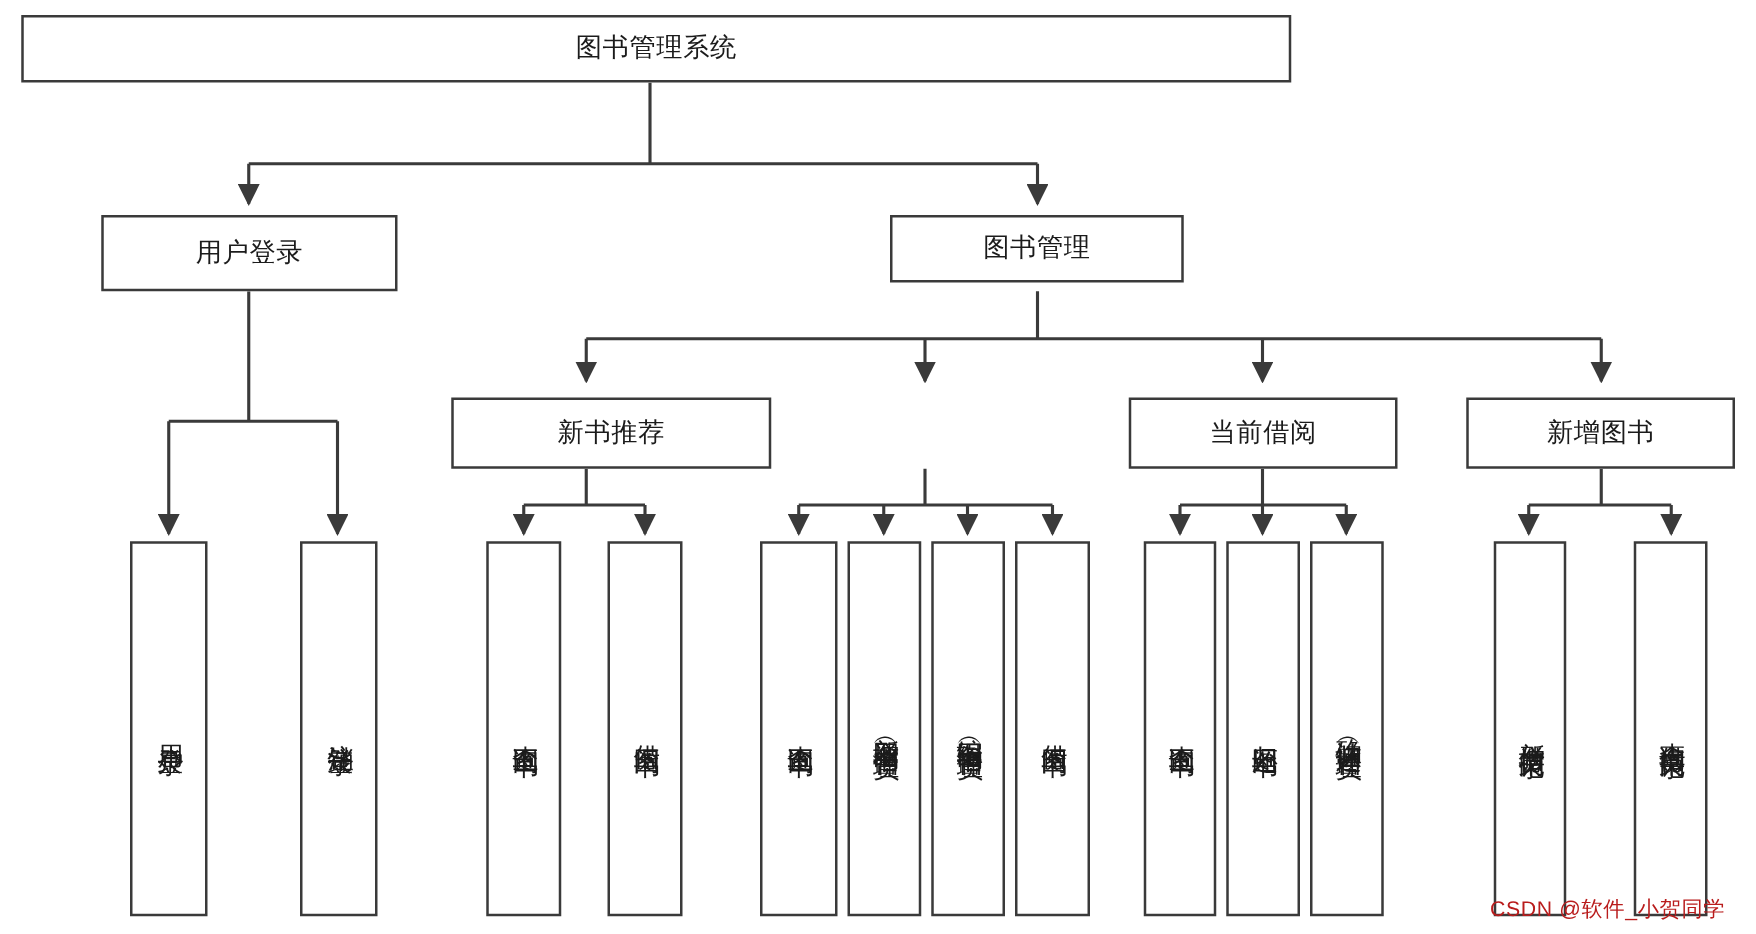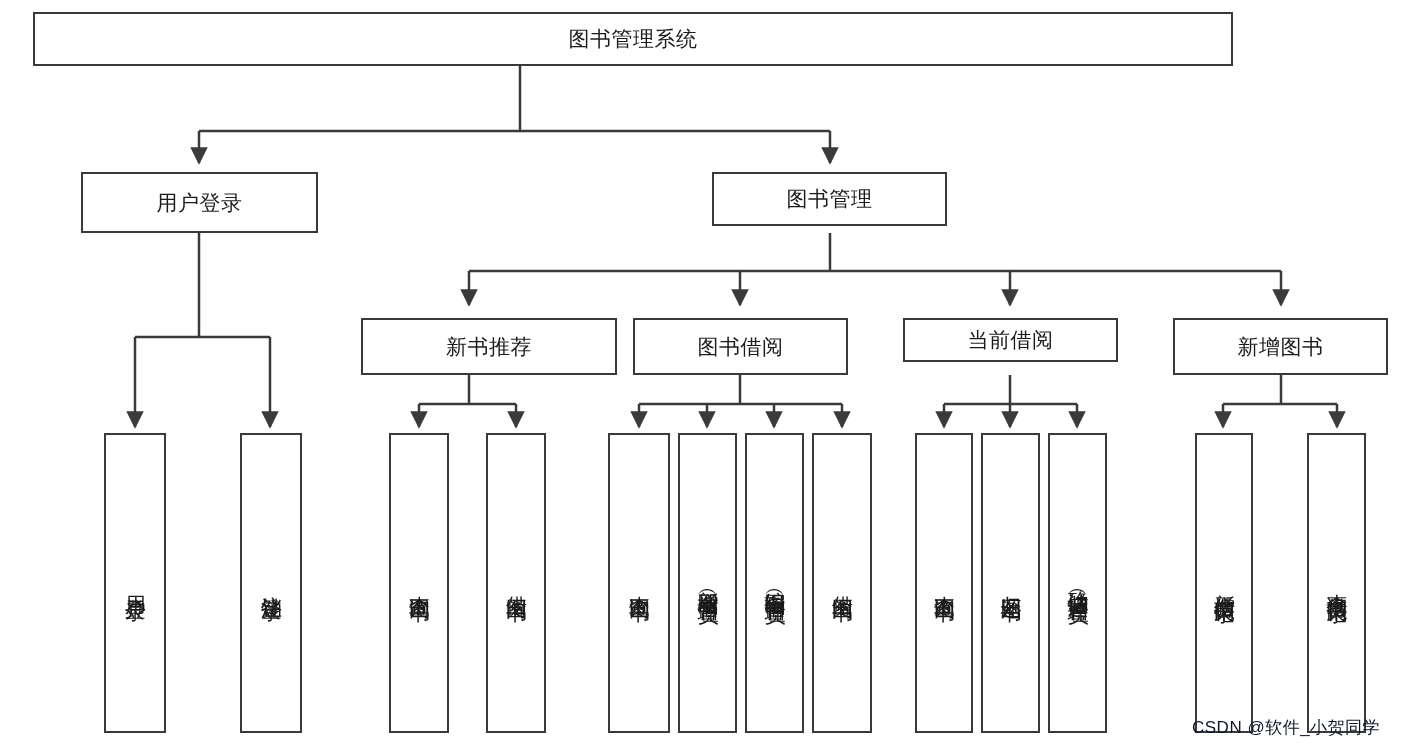--- a/index.html
+++ b/index.html
@@ -53,21 +53,21 @@
     display: block;
   }
   .node.vertical .lbl {
     writing-mode: vertical-rl;
     text-orientation: upright;
     white-space: normal;
   }
   .watermark {
     position: absolute;
     font-size: 17px;
-    color: #0f172a;
+    color: #b91c1c;
     white-space: nowrap;
     letter-spacing: 0.5px;
   }
 </style>
 </head>
 <body>
 
 <div id="canvas">
 
   <svg class="connectors" viewBox="0 0 1405 747" xmlns="http://www.w3.org/2000/svg">
@@ -113,41 +113,38 @@
       <path d="M 1010 404 L 1010 427" marker-end="url(#arrow)"></path>
       <path d="M 1077 404 L 1077 427" marker-end="url(#arrow)"></path>
 
       <path d="M 1281 375 L 1281 404"></path>
       <path d="M 1223 404 L 1337 404"></path>
       <path d="M 1223 404 L 1223 427" marker-end="url(#arrow)"></path>
       <path d="M 1337 404 L 1337 427" marker-end="url(#arrow)"></path>
     </g>
   </svg>
 
-  <div class="node horizontal" style="left:17px; top:12px; width:1200px; height:54px;margin-left:16px;">
+  <div class="node horizontal" style="left:17px; top:12px; width:1016px; height:54px;">
     <span class="lbl">图书管理系统</span>
   </div>
 
   <div class="node horizontal" style="left:81px; top:172px; width:237px; height:61px;">
     <span class="lbl">用户登录</span>
   </div>
 
   <div class="node horizontal" style="left:712px; top:172px; width:235px; height:54px;">
     <span class="lbl">图书管理</span>
   </div>
 
   <div class="node horizontal" style="left:361px; top:318px; width:256px; height:57px;">
     <span class="lbl">新书推荐</span>
   </div>
 
-  <div class="node horizontal" style="left:633px; top:318px; width:215px; height:57px;">
-    <span class="lbl">图书借阅</span>
-  </div>
-
-  <div class="node horizontal" style="left:903px; top:318px; width:215px; height:44px;">
+
+  <div class="node horizontal" style="left:903px; top:318px; width:215px; height:57px;">
     <span class="lbl">当前借阅</span>
   </div>
 
   <div class="node horizontal" style="left:1173px; top:318px; width:215px; height:57px;">
     <span class="lbl">新增图书</span>
   </div>
 
   <div class="node vertical" style="left:104px; top:433px; width:62px; height:300px;">
     <span class="lbl">用户登录</span>
   </div>

